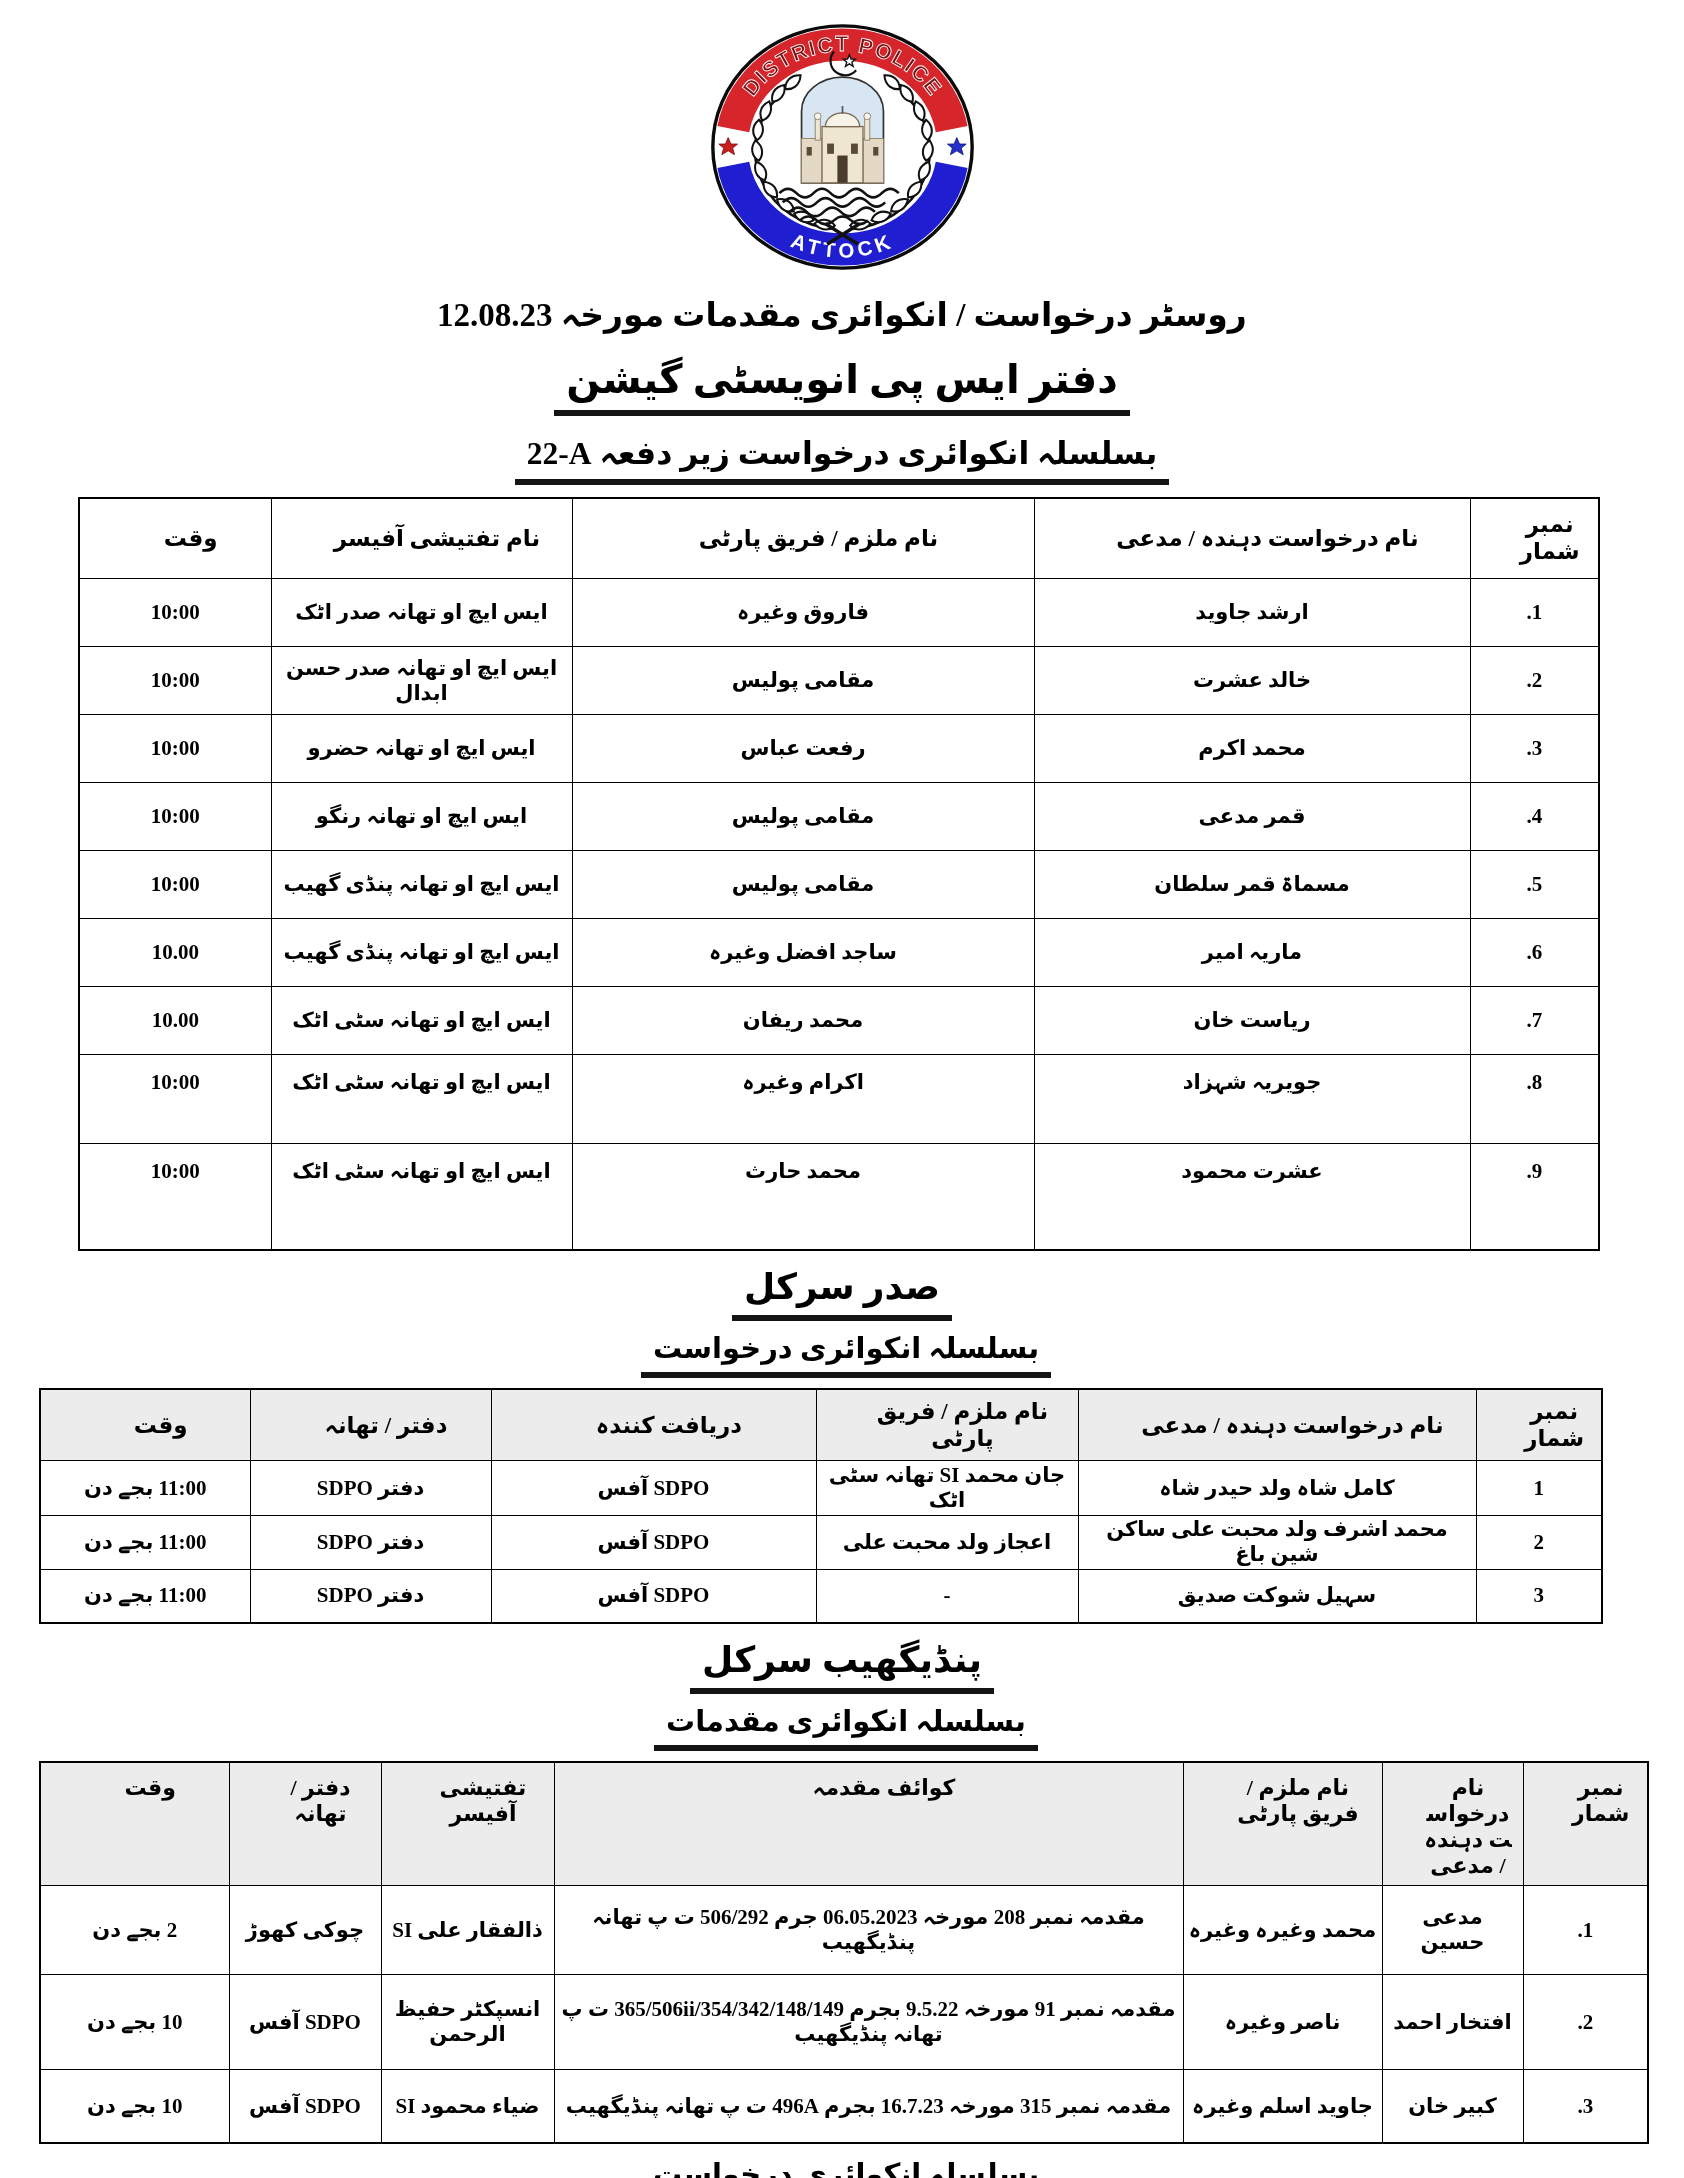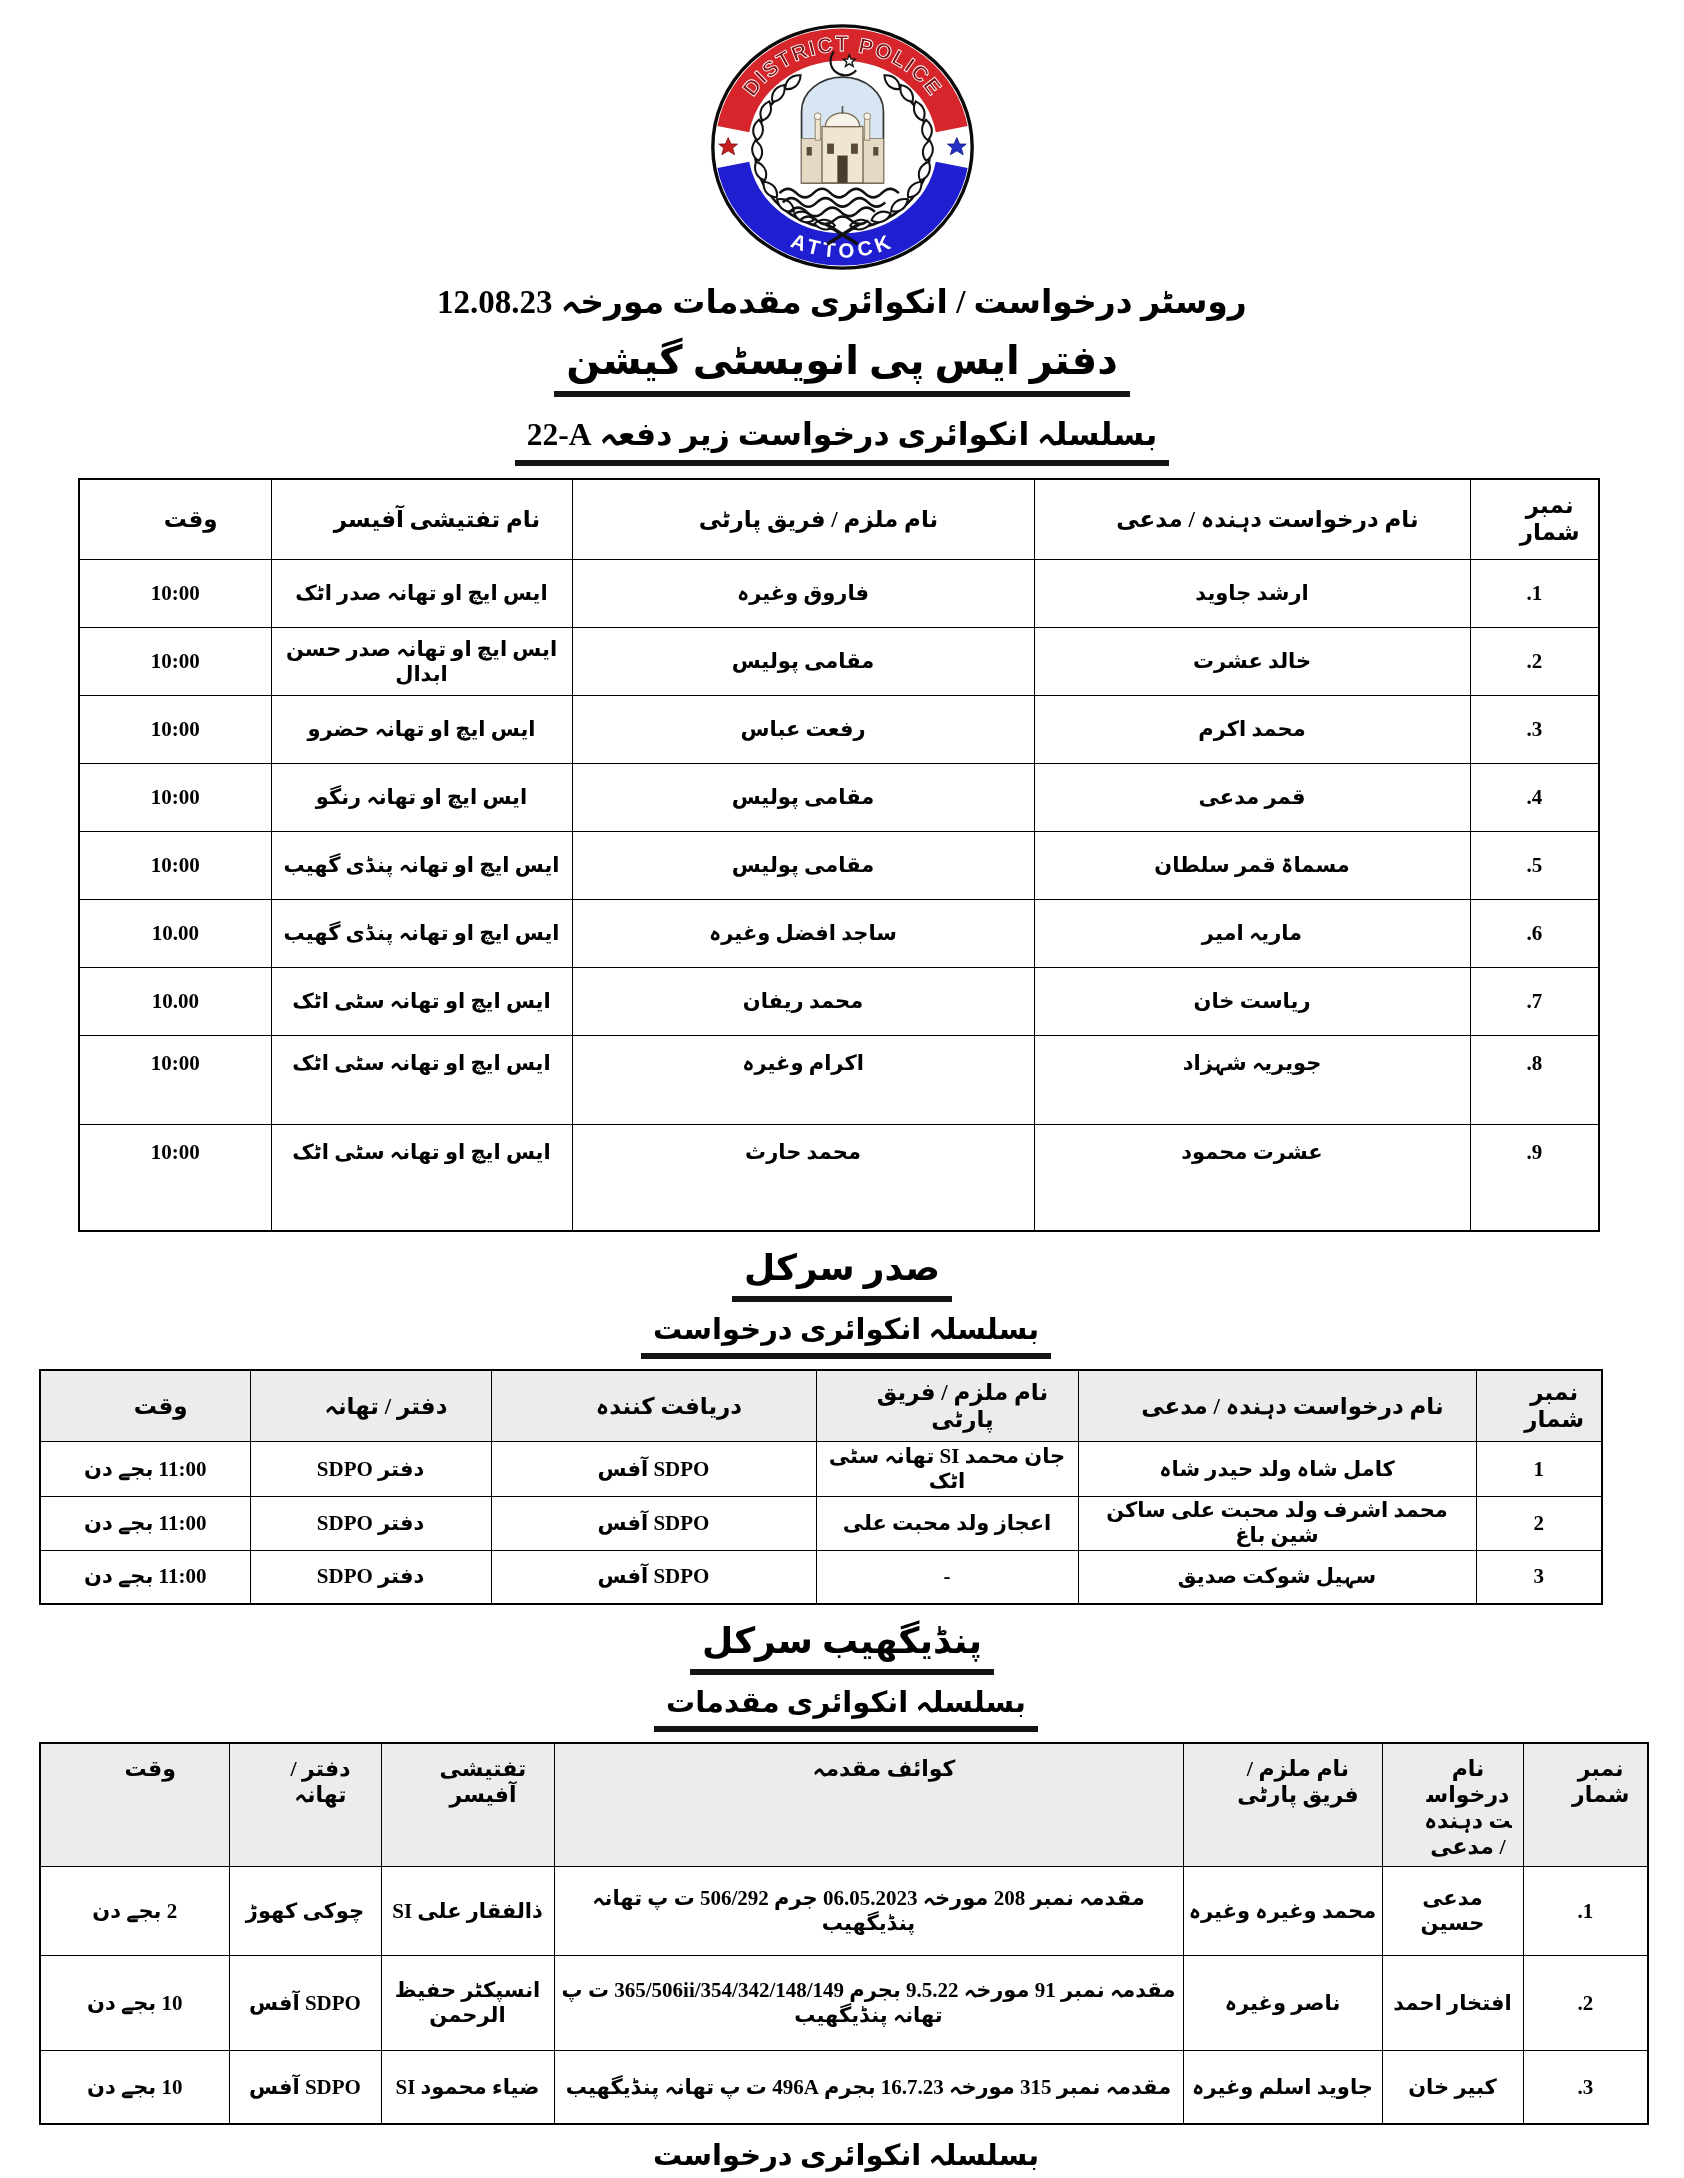--- a/index.html
+++ b/index.html
@@ -4,22 +4,22 @@
 <style>
   html,body{margin:0;padding:0;}
   body{
     width:1684px;height:2179px;background:#ffffff;color:#000;
     font-family:"Liberation Serif","DejaVu Sans",serif;
     overflow:hidden;
   }
   .center{text-align:center;}
   .logo-wrap{display:flex;justify-content:center;padding-top:19px;}
   .urdu{direction:rtl;unicode-bidi:plaintext;}
-  .heading-1{font-size:33px;font-weight:700;margin-top:7px;}
-  .heading-2{font-size:40px;font-weight:700;margin-top:16px;}
+  .heading-1{font-size:33px;font-weight:700;margin-top:20px;}
+  .heading-2{font-size:40px;font-weight:700;margin-top:22px;}
   .heading-3{font-size:31.5px;font-weight:700;margin-top:19px;}
   .u-bar{display:inline-block;border-bottom:6px solid #141414;padding:0 12px 6.8px 12px;}
   .section-title{font-size:36px;font-weight:700;margin-top:15.3px;}
   .section-subtitle{font-size:29px;font-weight:700;margin-top:10.2px;margin-left:8px;}
   table.roster{border-collapse:collapse;table-layout:fixed;direction:rtl;border:2.6px solid #000;}
   table.roster th,table.roster td{
     border:1.7px solid #000;text-align:center;vertical-align:middle;
     padding:1.7px 5.1px;font-weight:700;word-wrap:break-word;
   }
   table.roster th{font-size:23px;padding-left:36px;}

